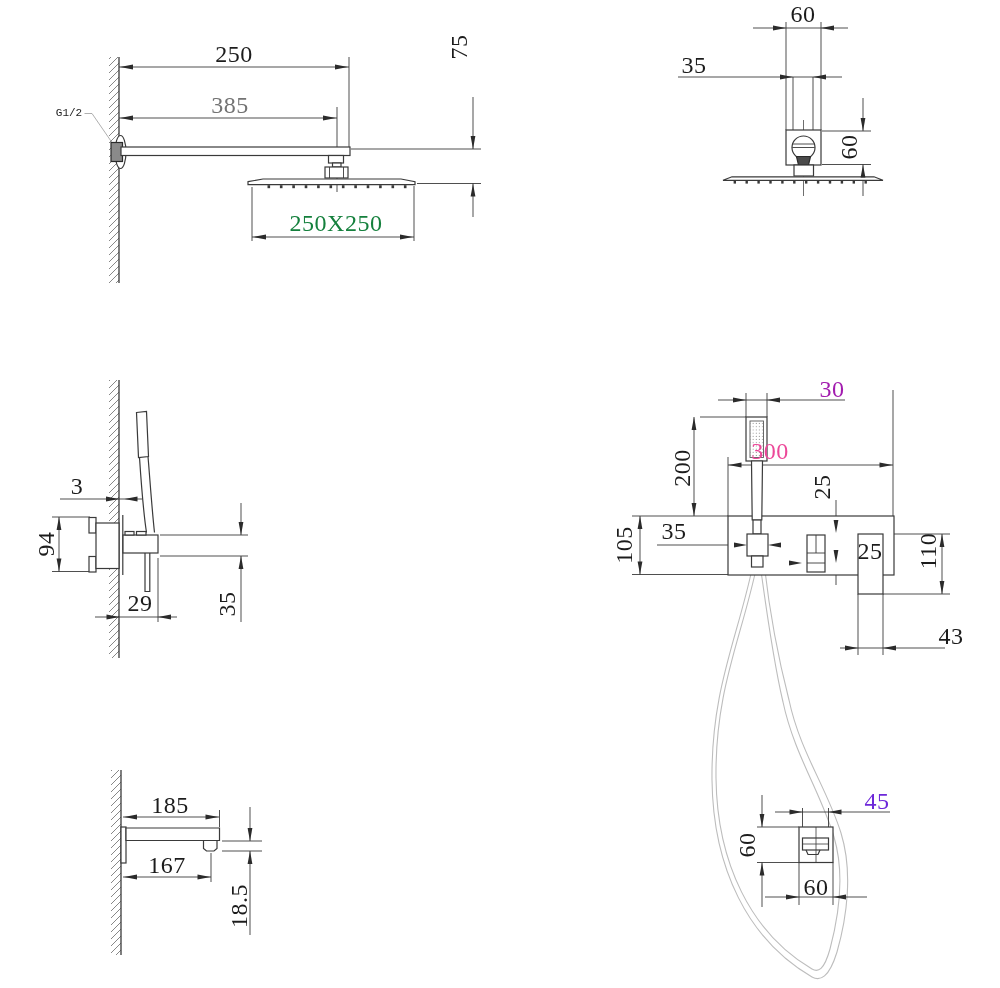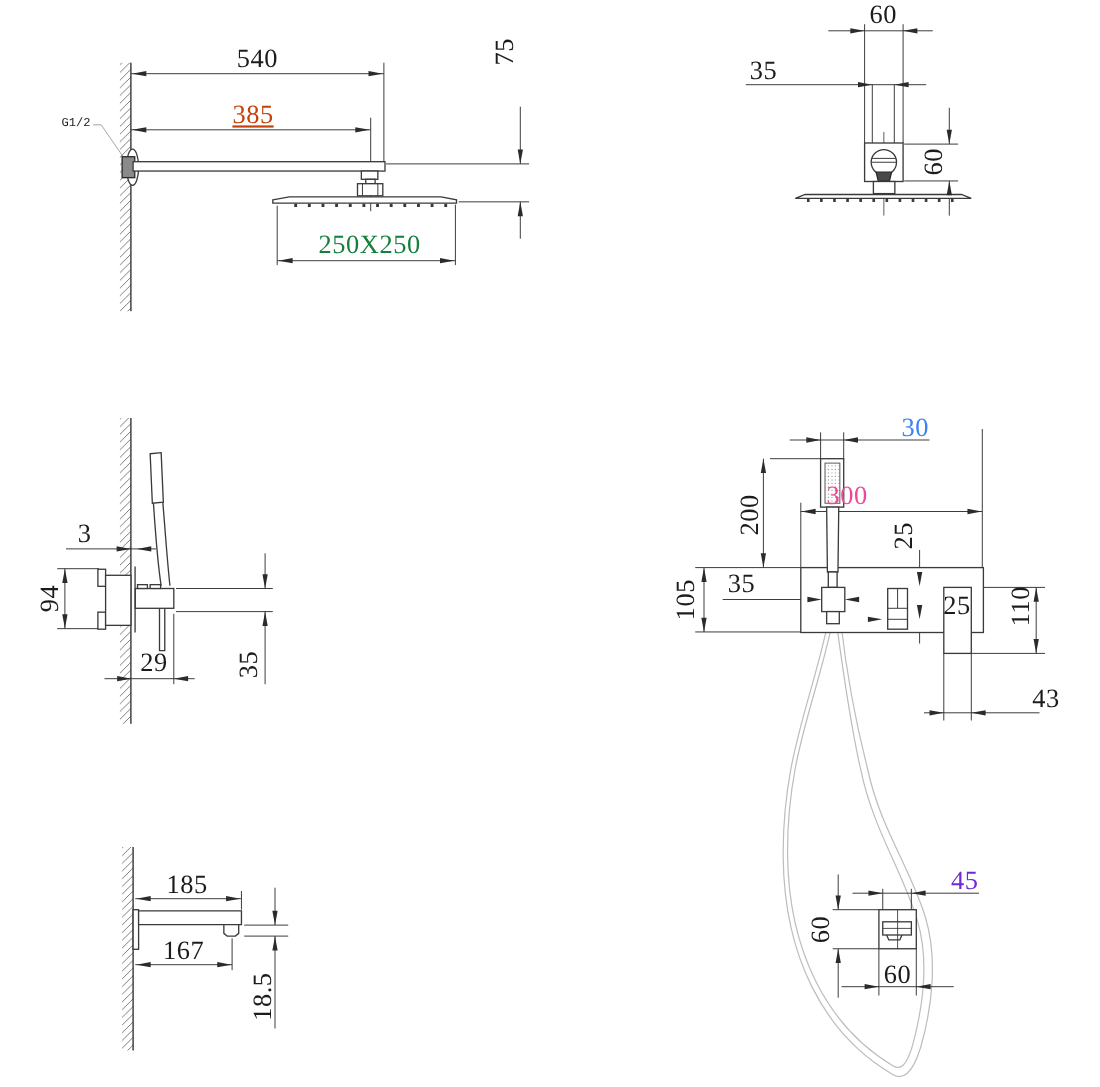--- a/index.html
+++ b/index.html
@@ -282,36 +282,36 @@
       <polygon points="802.5,812 789.5,809.6 789.5,814.4"></polygon>
           <polygon points="828.5,812 841.5,809.6 841.5,814.4"></polygon>
       <polygon points="762,827 759.6,814 764.4,814"></polygon>
           <polygon points="762,862.5 759.6,875.5 764.4,875.5"></polygon>
       <polygon points="799,897 786,894.6 786,899.4"></polygon>
           <polygon points="833,897 846,894.6 846,899.4"></polygon>
     </g>
   </g>
 </svg>
 
-  <div class="dim" style="left: 234px; top: 54px; color: rgb(28, 28, 28);">540</div>
-  <div class="dim" style="left: 230px; top: 105px; color: #c2410c; text-decoration: underline;">385</div>
+  <div class="dim" style="left: 234px; top: 54px; color: rgb(28, 28, 28);">250</div>
+  <div class="dim" style="left: 230px; top: 105px; color: #737373;">385</div>
   <div class="dim rot" style="left: 459px; top: 47px; color: rgb(28, 28, 28);">75</div>
   <div class="dim" style="left: 336px; top: 223px; color: #15803d;">250X250</div>
   <div class="dim small" style="left: 69px; top: 113px; color: rgb(28, 28, 28);">G1/2</div>
 
   <div class="dim" style="left: 803px; top: 14px; color: rgb(28, 28, 28);">60</div>
   <div class="dim" style="left: 694px; top: 65px; color: rgb(28, 28, 28);">35</div>
   <div class="dim rot" style="left: 849px; top: 147px; color: rgb(28, 28, 28);">60</div>
 
   <div class="dim" style="left: 77px; top: 486px; color: rgb(28, 28, 28);">3</div>
   <div class="dim rot" style="left: 46px; top: 544px; color: rgb(28, 28, 28);">94</div>
   <div class="dim" style="left: 140px; top: 603px; color: rgb(28, 28, 28);">29</div>
   <div class="dim rot" style="left: 227px; top: 604px; color: rgb(28, 28, 28);">35</div>
 
-  <div class="dim" style="left: 832px; top: 389px; color: #3b82f6;">30</div>
+  <div class="dim" style="left: 832px; top: 389px; color: #a21caf;">30</div>
   <div class="dim" style="left: 770px; top: 451px; color: #ec4899;">300</div>
   <div class="dim rot" style="left: 682px; top: 468px; color: rgb(28, 28, 28);">200</div>
   <div class="dim rot" style="left: 822px; top: 487px; color: rgb(28, 28, 28);">25</div>
   <div class="dim rot" style="left: 624px; top: 545px; color: rgb(28, 28, 28);">105</div>
   <div class="dim" style="left: 674px; top: 531px; color: rgb(28, 28, 28);">35</div>
   <div class="dim" style="left: 870px; top: 551px; color: rgb(28, 28, 28);">25</div>
   <div class="dim rot" style="left: 928px; top: 551px; color: rgb(28, 28, 28);">110</div>
   <div class="dim" style="left: 931px; top: 636px; color: rgb(28, 28, 28); margin-left: 20px;">43</div>
 
   <div class="dim" style="left: 170px; top: 805px; color: rgb(28, 28, 28);">185</div>

